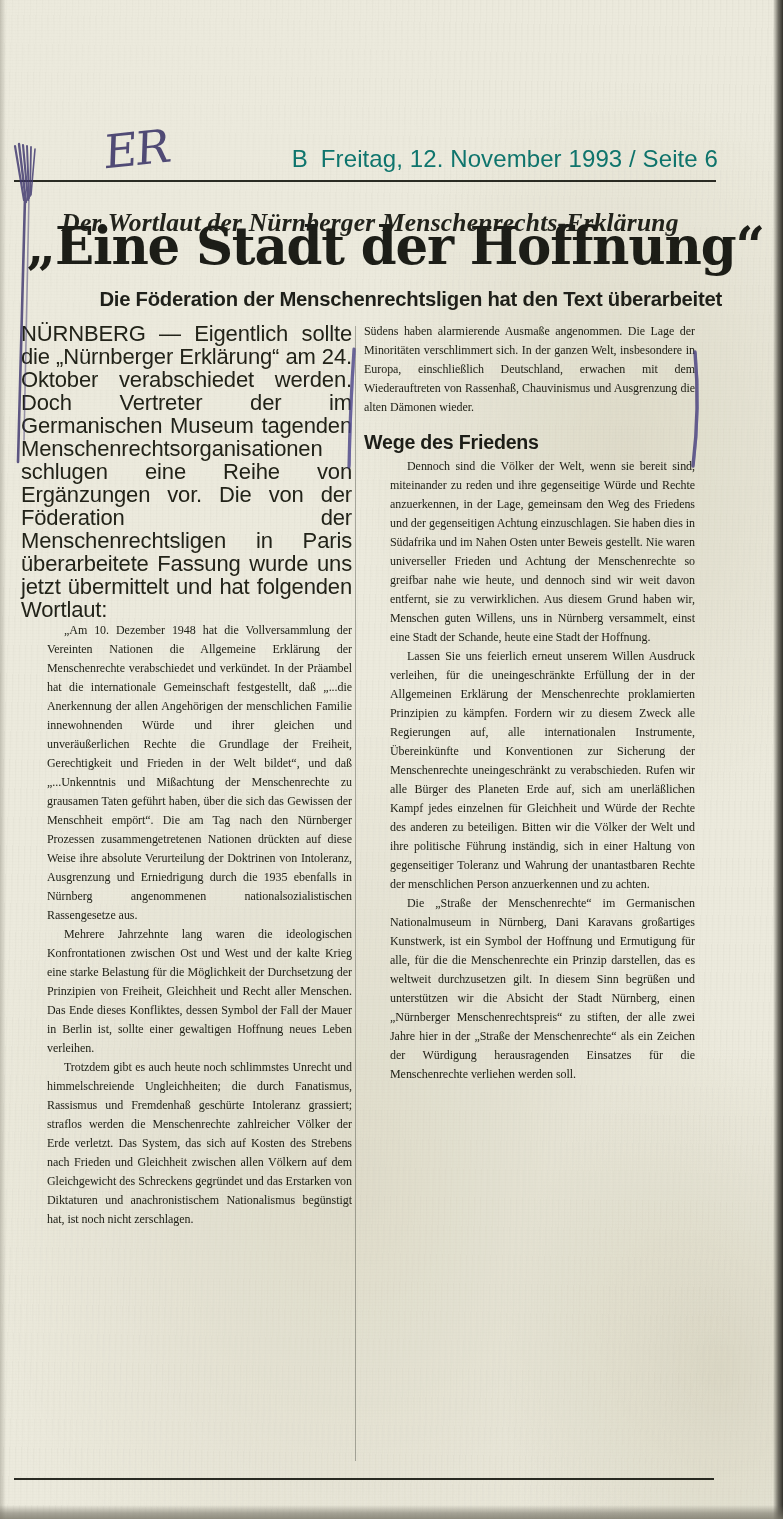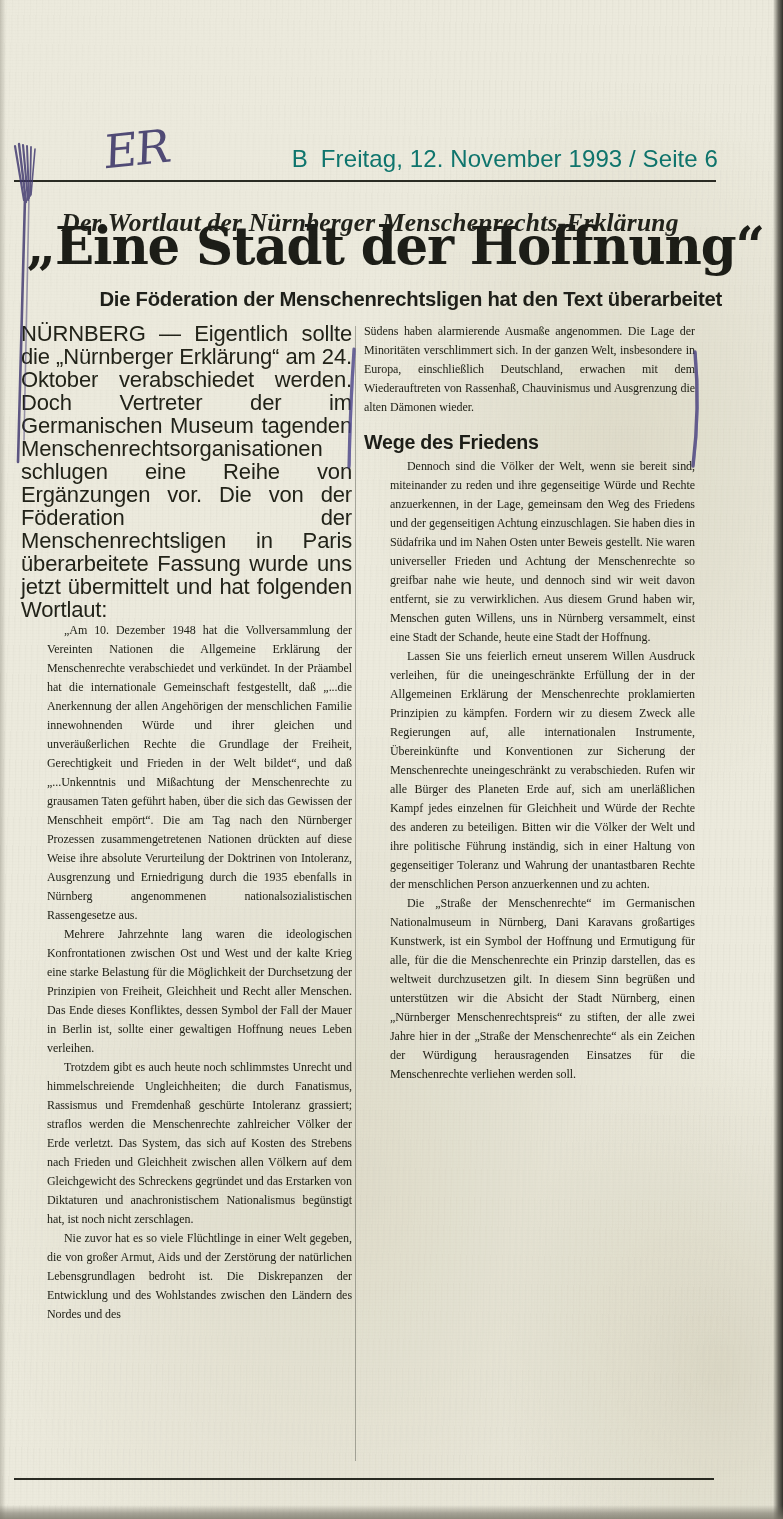--- a/index.html
+++ b/index.html
@@ -239,21 +239,20 @@
     <div class="subhead">Die Föderation der Menschenrechtsligen hat den Text überarbeitet</div>
 
     <div class="cols">
       <div class="col-divider"></div>
 
       <div class="col col-left">
         <p class="lead">NÜRNBERG — Eigentlich sollte die „Nürnberger Erklärung“ am 24. Oktober verabschiedet werden. Doch Vertreter der im Germanischen Museum tagenden Menschenrechtsorganisationen schlugen eine Reihe von Ergänzungen vor. Die von der Föderation der Menschenrechtsligen in Paris überarbeitete Fassung wurde uns jetzt übermittelt und hat folgenden Wortlaut:</p>
         <p class="body indent">„Am 10. Dezember 1948 hat die Vollversammlung der Vereinten Nationen die Allgemeine Erklärung der Menschenrechte verabschiedet und verkündet. In der Präambel hat die internationale Gemeinschaft festgestellt, daß „...die Anerkennung der allen Angehörigen der menschlichen Familie innewohnenden Würde und ihrer gleichen und unveräußerlichen Rechte die Grundlage der Freiheit, Gerechtigkeit und Frieden in der Welt bildet“, und daß „...Unkenntnis und Mißachtung der Menschenrechte zu grausamen Taten geführt haben, über die sich das Gewissen der Menschheit empört“. Die am Tag nach den Nürnberger Prozessen zusammengetretenen Nationen drückten auf diese Weise ihre absolute Verurteilung der Doktrinen von Intoleranz, Ausgrenzung und Erniedrigung durch die 1935 ebenfalls in Nürnberg angenommenen nationalsozialistischen Rassengesetze aus.</p>
         <p class="body indent">Mehrere Jahrzehnte lang waren die ideologischen Konfrontationen zwischen Ost und West und der kalte Krieg eine starke Belastung für die Möglichkeit der Durchsetzung der Prinzipien von Freiheit, Gleichheit und Recht aller Menschen. Das Ende dieses Konfliktes, dessen Symbol der Fall der Mauer in Berlin ist, sollte einer gewaltigen Hoffnung neues Leben verleihen.</p>
         <p class="body indent">Trotzdem gibt es auch heute noch schlimmstes Unrecht und himmelschreiende Ungleichheiten; die durch Fanatismus, Rassismus und Fremdenhaß geschürte Intoleranz grassiert; straflos werden die Menschenrechte zahlreicher Völker der Erde verletzt. Das System, das sich auf Kosten des Strebens nach Frieden und Gleichheit zwischen allen Völkern auf dem Gleichgewicht des Schreckens gegründet und das Erstarken von Diktaturen und anachronistischem Nationalismus begünstigt hat, ist noch nicht zerschlagen.</p>
-        <p class="body indent">Nie zuvor hat es so viele Flüchtlinge in einer Welt gegeben, die von großer Armut, Aids und der Zerstörung der natürlichen Lebensgrundlagen bedroht ist. Die Diskrepanzen der Entwicklung und des Wohlstandes zwischen den Ländern des Nordes und des</p>
       </div>
 
       <div class="col col-right">
         <p class="body">Südens haben alarmierende Ausmaße angenommen. Die Lage der Minoritäten verschlimmert sich. In der ganzen Welt, insbesondere in Europa, einschließlich Deutschland, erwachen mit dem Wiederauftreten von Rassenhaß, Chauvinismus und Ausgrenzung die alten Dämonen wieder.</p>
         <h2 class="section">Wege des Friedens</h2>
         <p class="body indent">Dennoch sind die Völker der Welt, wenn sie bereit sind, miteinander zu reden und ihre gegenseitige Würde und Rechte anzuerkennen, in der Lage, gemeinsam den Weg des Friedens und der gegenseitigen Achtung einzuschlagen. Sie haben dies in Südafrika und im Nahen Osten unter Beweis gestellt. Nie waren universeller Frieden und Achtung der Menschenrechte so greifbar nahe wie heute, und dennoch sind wir weit davon entfernt, sie zu verwirklichen. Aus diesem Grund haben wir, Menschen guten Willens, uns in Nürnberg versammelt, einst eine Stadt der Schande, heute eine Stadt der Hoffnung.</p>
         <p class="body indent">Lassen Sie uns feierlich erneut unserem Willen Ausdruck verleihen, für die uneingeschränkte Erfüllung der in der Allgemeinen Erklärung der Menschenrechte proklamierten Prinzipien zu kämpfen. Fordern wir zu diesem Zweck alle Regierungen auf, alle internationalen Instrumente, Übereinkünfte und Konventionen zur Sicherung der Menschenrechte uneingeschränkt zu verabschieden. Rufen wir alle Bürger des Planeten Erde auf, sich am unerläßlichen Kampf jedes einzelnen für Gleichheit und Würde der Rechte des anderen zu beteiligen. Bitten wir die Völker der Welt und ihre politische Führung inständig, sich in einer Haltung von gegenseitiger Toleranz und Wahrung der unantastbaren Rechte der menschlichen Person anzuerkennen und zu achten.</p>
         <p class="body indent">Die „Straße der Menschenrechte“ im Germanischen Nationalmuseum in Nürnberg, Dani Karavans großartiges Kunstwerk, ist ein Symbol der Hoffnung und Ermutigung für alle, für die die Menschenrechte ein Prinzip darstellen, das es weltweit durchzusetzen gilt. In diesem Sinn begrüßen und unterstützen wir die Absicht der Stadt Nürnberg, einen „Nürnberger Menschenrechtspreis“ zu stiften, der alle zwei Jahre hier in der „Straße der Menschenrechte“ als ein Zeichen der Würdigung herausragenden Einsatzes für die Menschenrechte verliehen werden soll.</p>
       </div>
     </div>

